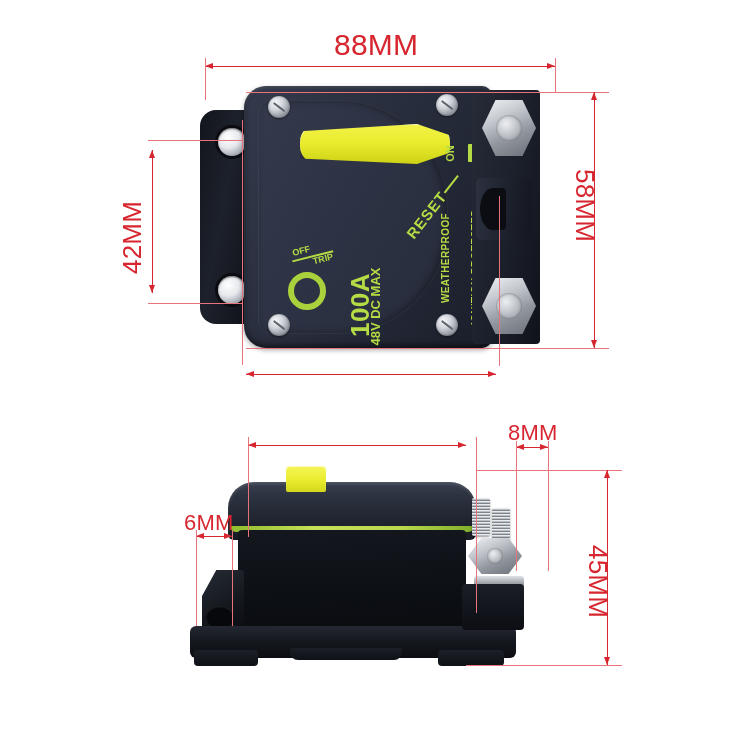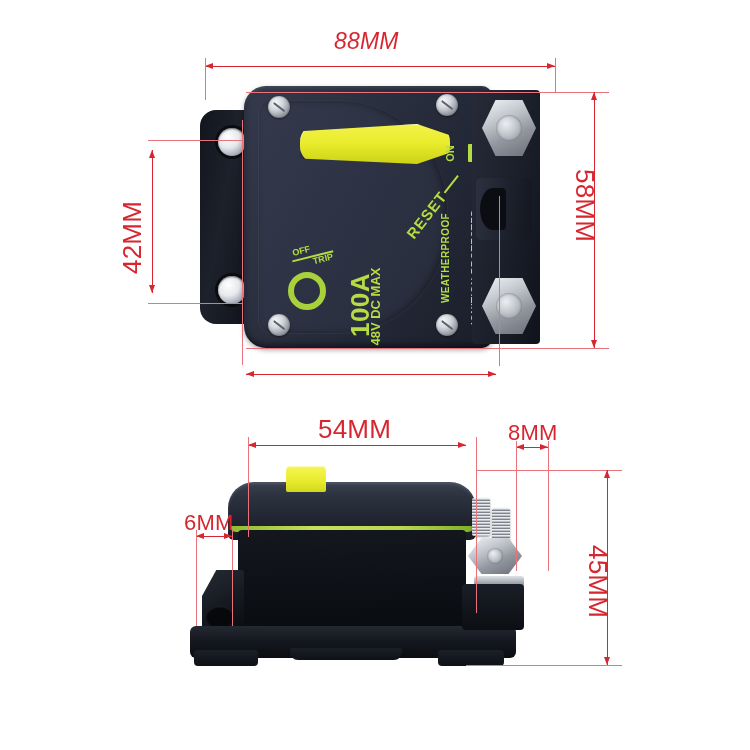--- a/index.html
+++ b/index.html
@@ -317,21 +317,21 @@
     <div class="stud-threaded" style="left:286px; top:40px; width:18px; height:38px;"></div>
     <div class="stud-threaded" style="left:306px; top:50px; width:18px; height:36px;"></div>
     <div class="hexnut" style="left:282px; top:80px; width:54px; height:36px;">
       <div class="stud" style="width:16px; height:16px;"></div>
     </div>
     <div class="washer" style="left:288px; top:118px; width:50px; height:12px;"></div>
     <div style="position:absolute; left:276px; top:126px; width:62px; height:46px;
                 background:linear-gradient(180deg,#1a1e26 0%,#0c0e13 100%); border-radius:4px;"></div>
   </div>
 
-  <div class="dim-label" style="left:334px; top:28px; font-size:23px;font-style:italic;">88MM</div>
+  <div class="dim-label" style="left:334px; top:28px; font-size:30px;">88MM</div>
   <div class="dim-arrow" style="left:205px; top:66px; width:350px;"></div>
   <div class="ext-line ext-v" style="left:205px; top:58px; height:42px;"></div>
   <div class="ext-line ext-v" style="left:555px; top:58px; height:34px;"></div>
 
   <div class="ext-line ext-h" style="left:414px; top:92px; width:195px;"></div>
   <div class="ext-line ext-h" style="left:414px; top:348px; width:195px;"></div>
 
   <div class="dim-arrow-v" style="left:594px; top:92px; height:256px;"></div>
   <div class="dim-label rot-cw" style="left:584px; top:190px; font-size:26px; width:90px; text-align:center; margin-left:-45px;">58MM</div>
 
@@ -341,21 +341,20 @@
   <div class="dim-label rot-ccw" style="left:132px; top:222px; font-size:26px; width:90px; text-align:center; margin-left:-45px;">42MM</div>
 
   <div class="ext-line ext-v" style="left:242px; top:120px; height:245px;"></div>
   <div class="ext-line ext-v" style="left:499px; top:196px; height:170px;"></div>
 
   <div class="dim-arrow" style="left:246px; top:374px; width:250px;"></div>
 
   <div class="ext-line ext-h" style="left:246px; top:92px; width:168px;"></div>
   <div class="ext-line ext-h" style="left:246px; top:348px; width:168px;"></div>
 
-  <div class="dim-label" style="left:318px; top:414px; font-size:26px;">54MM</div>
   <div class="dim-arrow" style="left:248px; top:445px; width:218px;"></div>
   <div class="ext-line ext-v" style="left:248px; top:437px; height:100px;"></div>
   <div class="ext-line ext-v" style="left:476px; top:437px; height:176px;"></div>
 
   <div class="dim-label" style="left:508px; top:420px; font-size:22px;">8MM</div>
   <div class="dim-arrow" style="left:516px; top:447px; width:32px;"></div>
   <div class="ext-line ext-v" style="left:516px; top:441px; height:130px;"></div>
   <div class="ext-line ext-v" style="left:548px; top:441px; height:130px;"></div>
 
   <div class="ext-line ext-h" style="left:476px; top:470px; width:146px;"></div>

